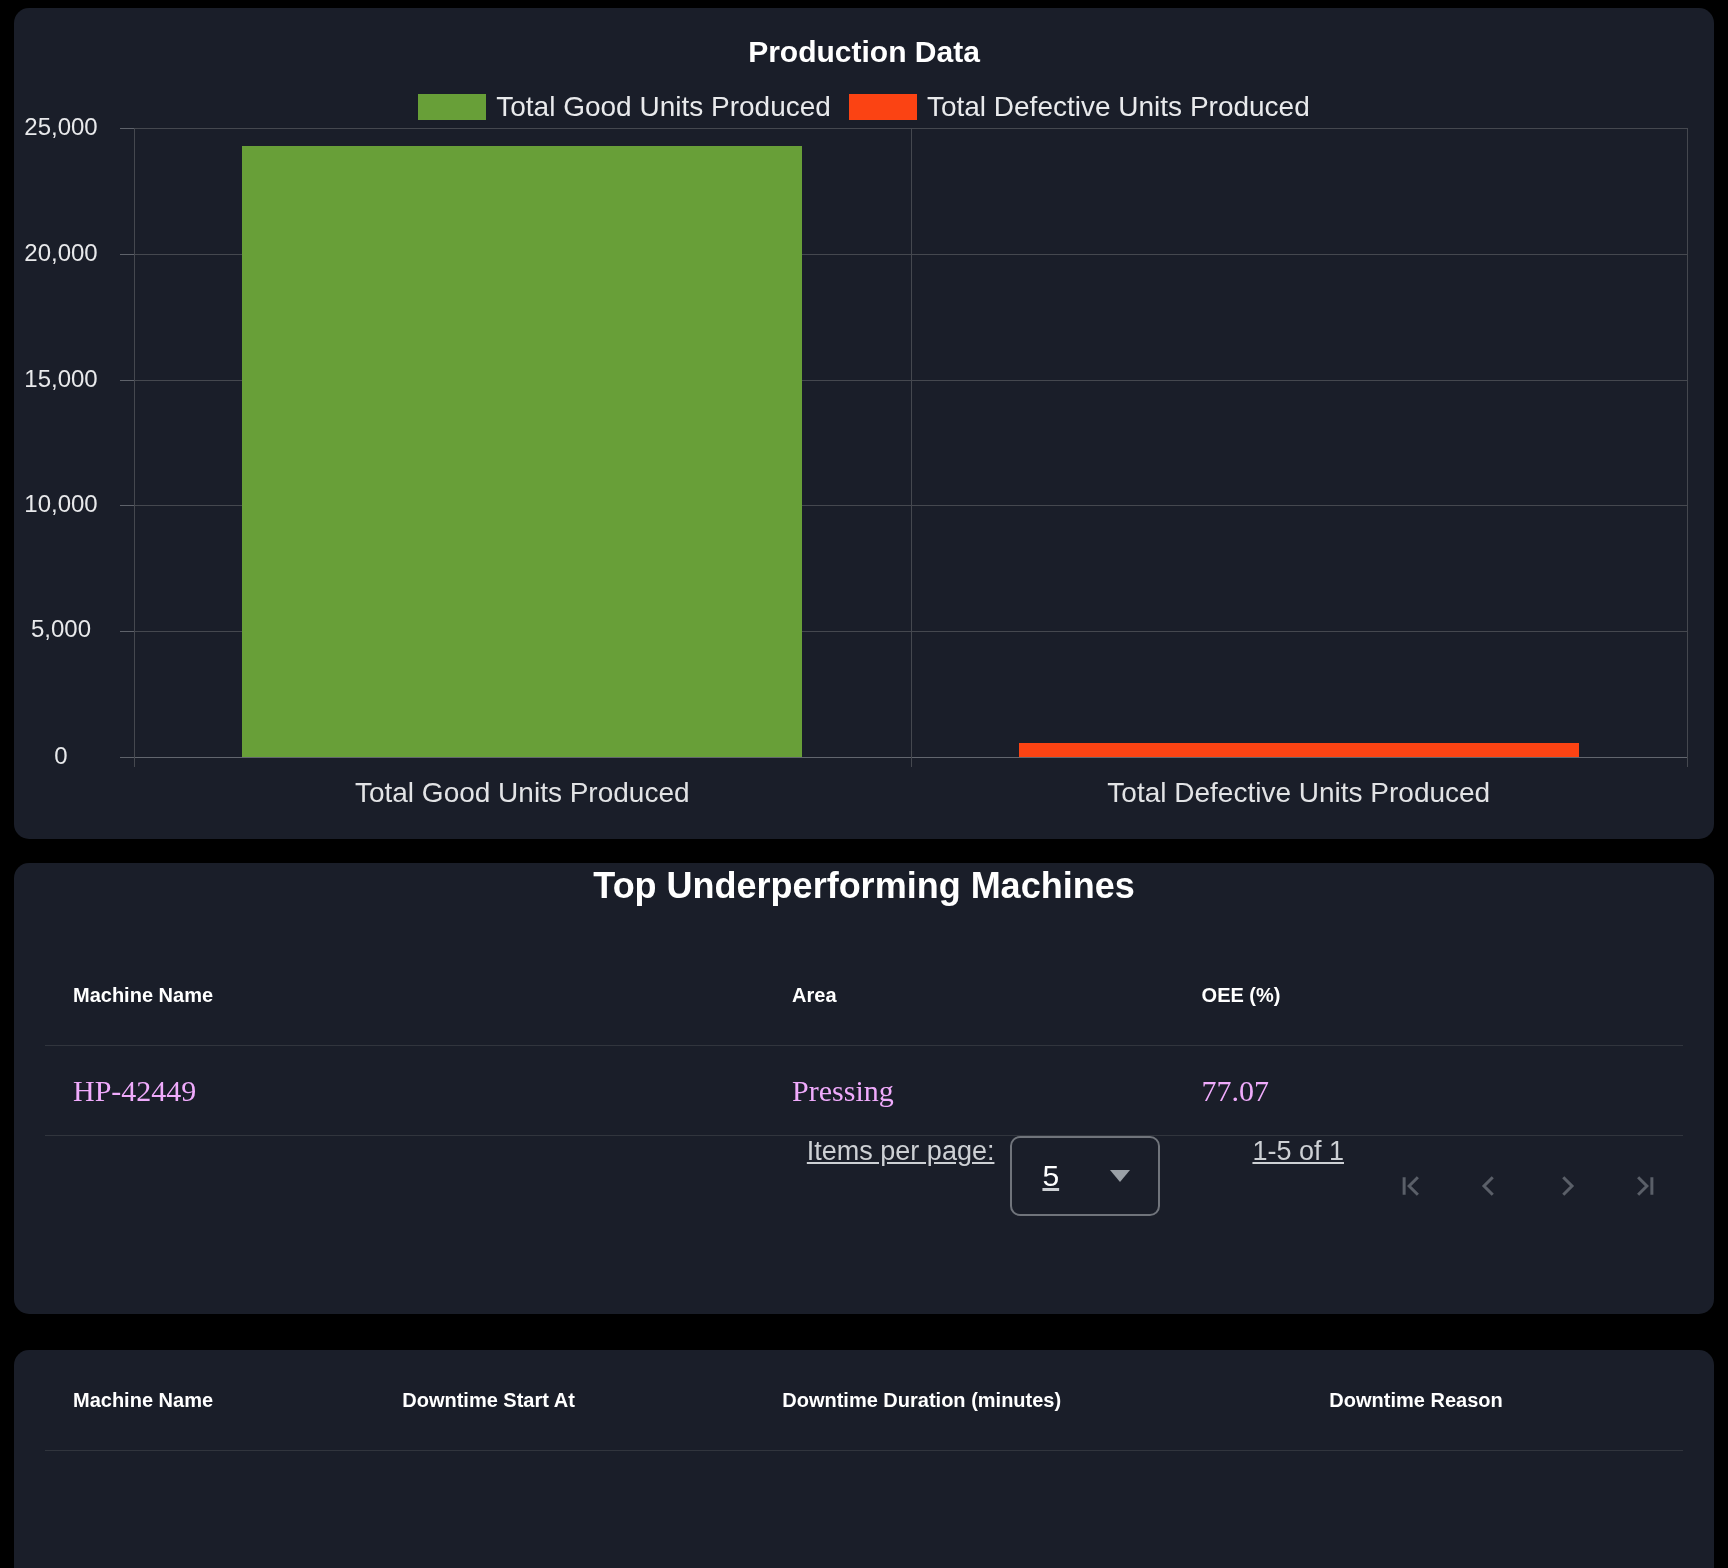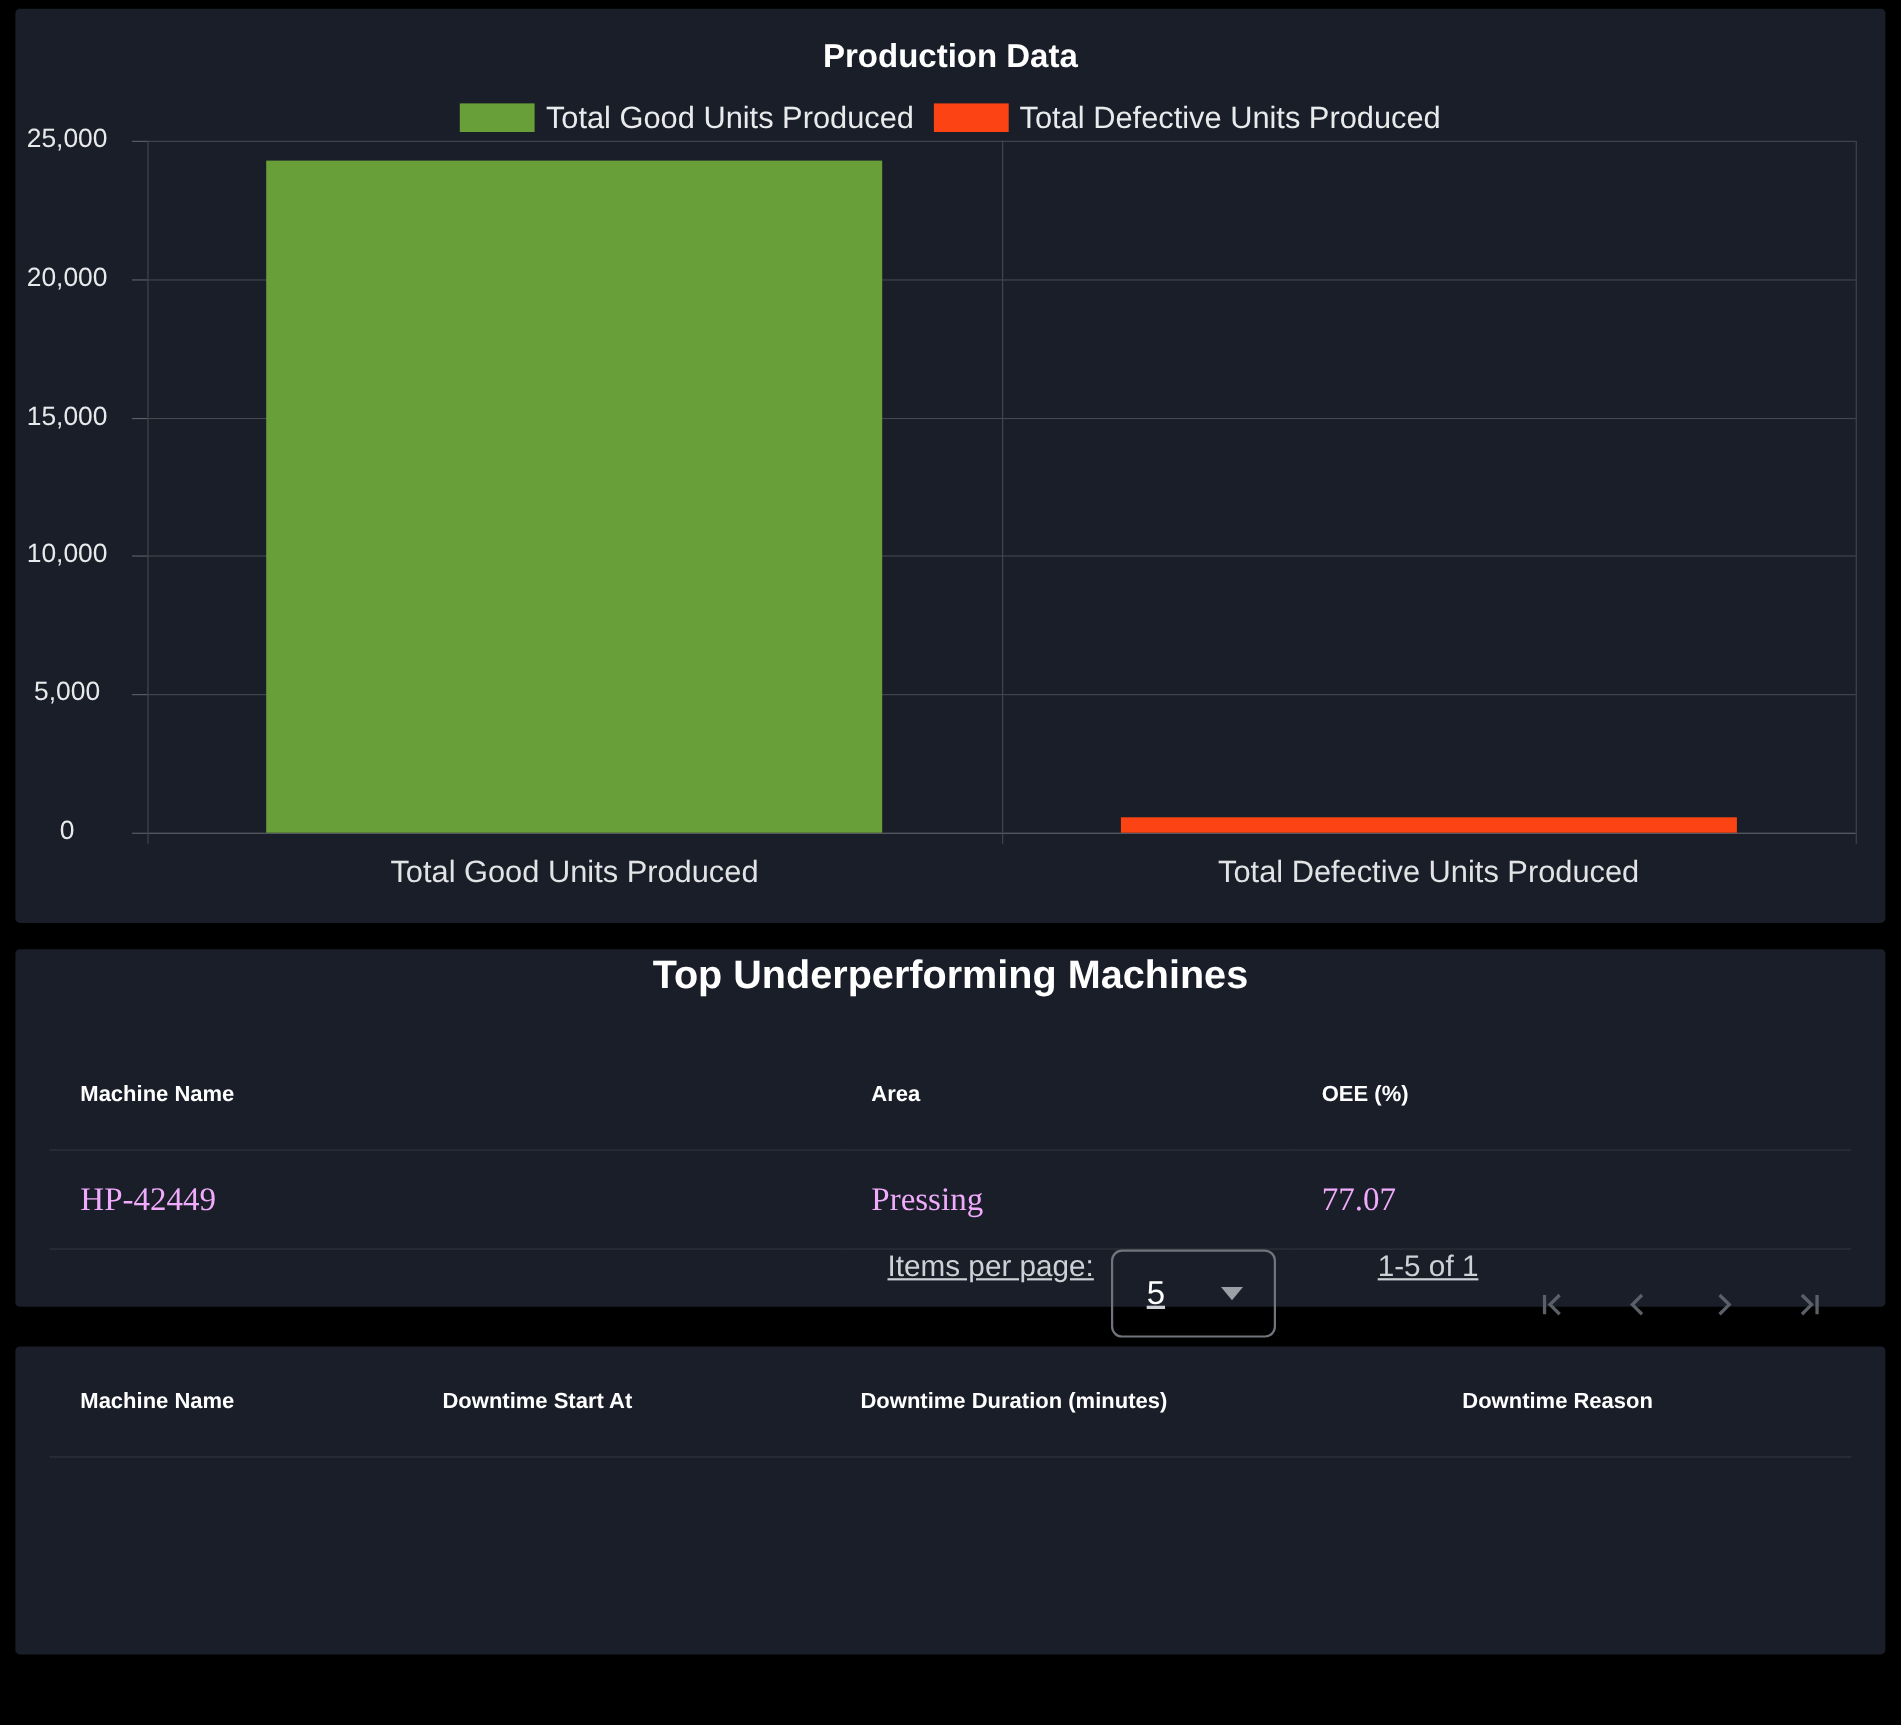--- a/index.html
+++ b/index.html
@@ -5,27 +5,27 @@
   html, body {
     margin: 0; padding: 0;
     width: 1728px; height: 1568px;
     overflow: hidden;
     background: #000000;
     font-family: "Liberation Sans", sans-serif;
   }
   .page { padding: 0 14px; }
   .card {
     background: #1a1e29;
-    border-radius: 4px;
+    border-radius: 15px;
     position: relative;
     width: 1700px;
     box-sizing: border-box;
   }
   .chart-card { margin-top: 8px; height: 831px; }
-  .table-card-1 { margin-top: 3px; height: 325px; }
+  .table-card-1 { margin-top: 3px; height: 451px; }
   .table-card-2 { margin-top: 21px; height: 280px; }
 
   
   .chart-title {
     position: absolute; top: 27px; left: 0; width: 100%;
     text-align: center; margin: 0;
     font-size: 30px; font-weight: 700; color: #ffffff;
   }
   .legend {
     position: absolute; top: 83px; left: 0; width: 100%;

